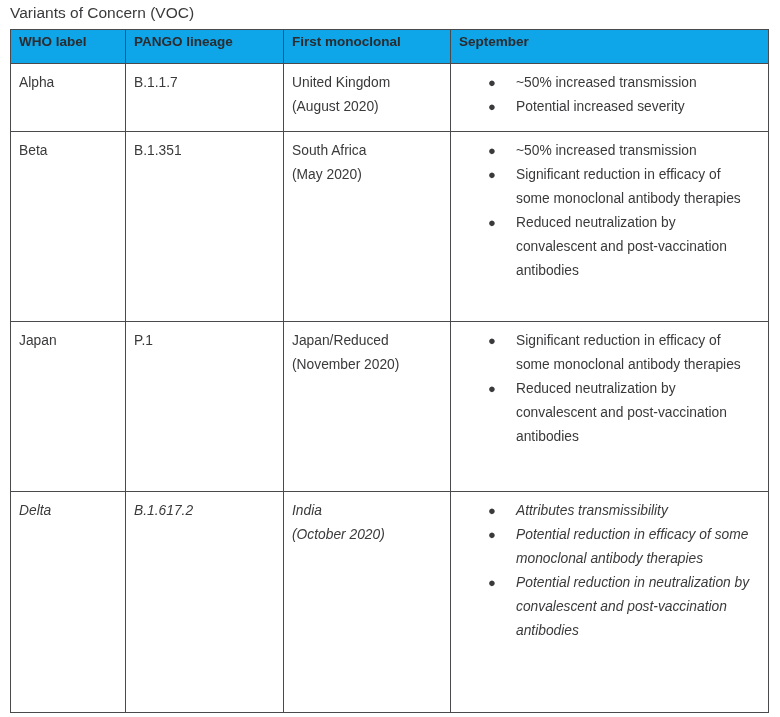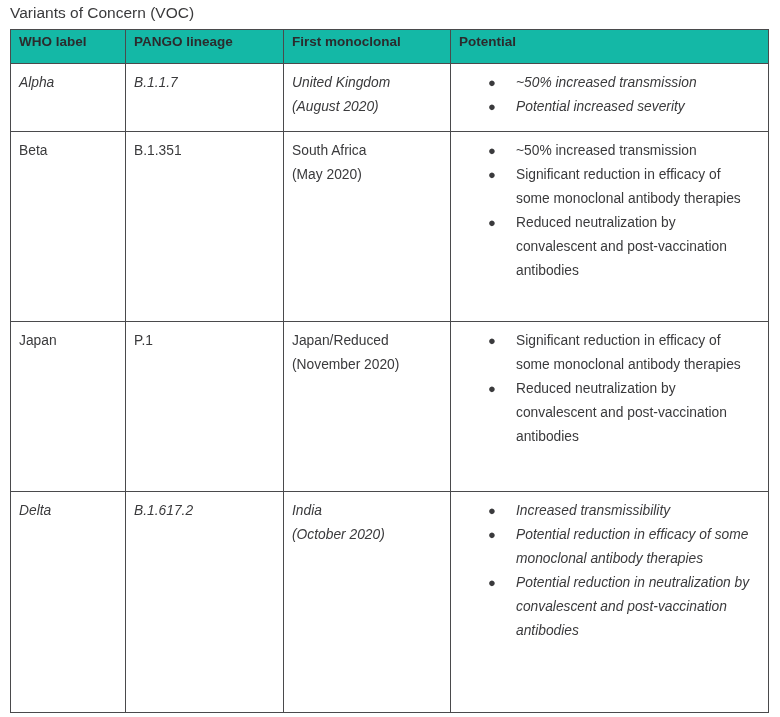--- a/index.html
+++ b/index.html
@@ -43,21 +43,21 @@
   }
 
   .voc-table th,
   .voc-table td {
     border: 1px solid #4a4a4c;
     vertical-align: top;
     padding: 0;
   }
 
   .voc-table thead th {
-    background: #14b8a6;
+    background: #0ea5e9;
     height: 26px;
     font-size: 13.5px;
     font-weight: bold;
     color: #2b2b2d;
     text-align: left;
     padding: 4px 0 3px 8px;
   }
 
   
   col.c-who   { width: 115px; }
@@ -93,21 +93,21 @@
   ul.attr-list li .bullet {
     position: absolute;
     left: 37px;
     top: 0;
     font-size: 13px;
     line-height: 24px;
     color: #3a3a3c;
   }
 
   
-  tr.row-alpha td { height: 67px; font-style: italic; }
+  tr.row-alpha td { height: 67px; }
   tr.row-beta  td { height: 189px; }
   tr.row-gamma td { height: 169px; }
   tr.row-delta td { height: 220px; font-style: italic; }
 </style>
 </head>
 <body>
 
 <div class="page">
 
   <div class="page-title">Variants of Concern (VOC)</div>
@@ -117,21 +117,21 @@
       <col class="c-who">
       <col class="c-pango">
       <col class="c-first">
       <col class="c-attr">
     </colgroup>
     <thead>
       <tr>
         <th>WHO label</th>
         <th>PANGO lineage</th>
         <th>First monoclonal</th>
-        <th>Potential</th>
+        <th>September</th>
       </tr>
     </thead>
     <tbody>
 
       <tr class="row-alpha">
         <td>
           <div class="cell-text">
               <span class="line">Alpha</span>
             </div>
         </td>
@@ -224,21 +224,21 @@
         </td>
         <td>
           <div class="cell-text">
             <span class="line">India</span>
             <span class="line">(October 2020)</span>
           </div>
         </td>
         <td>
           <div class="attr-cell">
             <ul class="attr-list">
-              <li><span class="bullet">●</span><span>Increased transmissibility</span></li>
+              <li><span class="bullet">●</span><span>Attributes transmissibility</span></li>
               <li><span class="bullet">●</span><span>Potential reduction in efficacy of some monoclonal antibody therapies</span></li>
               <li><span class="bullet">●</span><span>Potential reduction in neutralization by convalescent and post-vaccination antibodies</span></li>
             </ul>
           </div>
         </td>
       </tr>
 
     </tbody>
   </table>
 </div>

